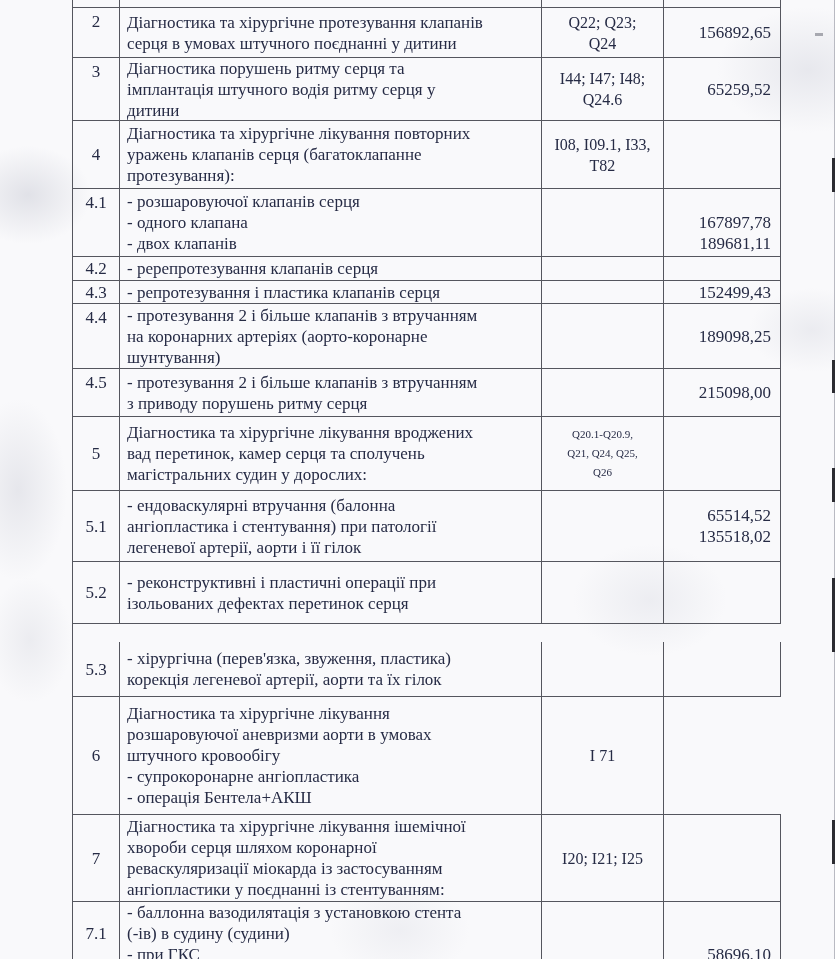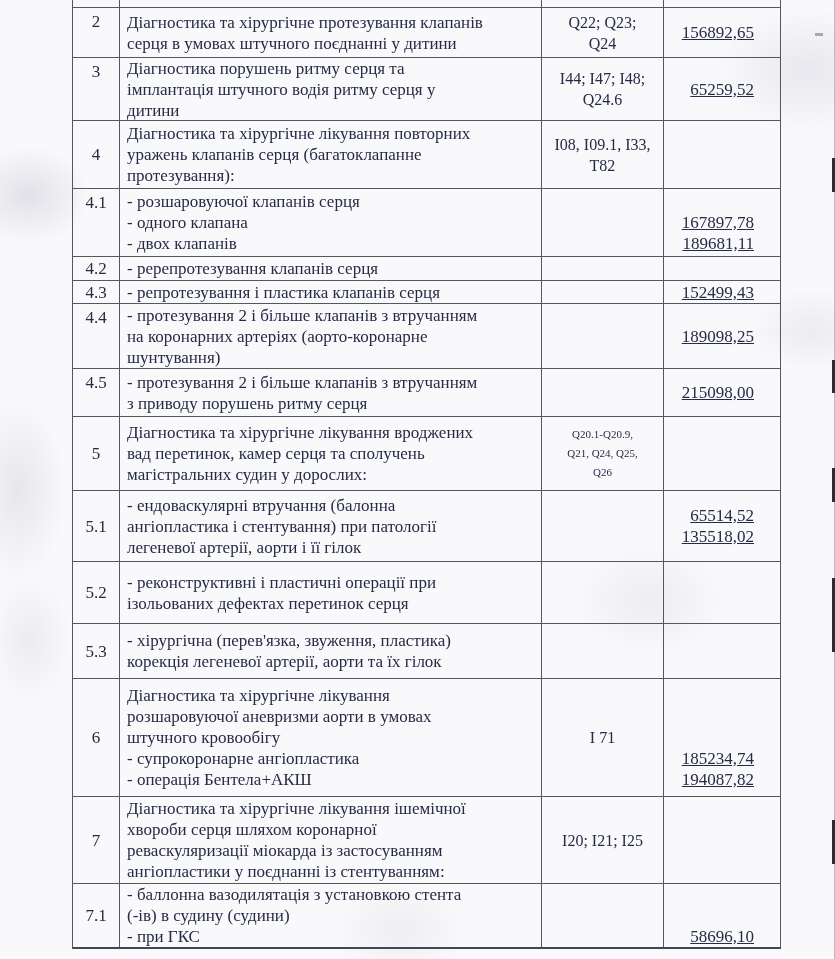--- a/index.html
+++ b/index.html
@@ -44,21 +44,21 @@
     line-height: 21px;
     white-space: pre-line;
     overflow: hidden;
   }
   .c-num   { width: 47px;  justify-content: center;   text-align: center; }
   .c-desc  { width: 422px; justify-content: flex-start; text-align: left;
              padding-left: 7px; padding-right: 6px; }
   .c-codes { width: 122px; justify-content: center;   text-align: center;
              font-size: 16px; padding: 0 3px; }
   .c-price { width: 117px; justify-content: flex-end; text-align: right;
-             padding-right: 26px; text-decoration: underline; }
+             padding-right: 9px; }
 
   .num-top { align-items: flex-start; padding-top: 3px; }
   .codes-small { font-size: 11px; line-height: 19px; }
 
   
   .edge-line {
     position: absolute; right: 0; top: 0;
     width: 1px; height: 959px;
     background: #b9bac2;
   }
@@ -167,40 +167,35 @@
         <div class="cell c-price">65514,52
 135518,02</div>
       </div>
       <div class="row" style="height: 62px;">
         <div class="cell c-num">5.2</div>
         <div class="cell c-desc">- реконструктивні і пластичні операції при
 ізольованих дефектах перетинок серця</div>
         <div class="cell c-codes"></div>
         <div class="cell c-price"></div>
       </div>
-      <div class="row" style="height: 55px;">
+      <div class="row" style="height: 55px; margin-top: 18px;">
         <div class="cell c-num">5.3</div>
         <div class="cell c-desc">- хірургічна (перев'язка, звуження, пластика)
 корекція легеневої артерії, аорти та їх гілок</div>
         <div class="cell c-codes"></div>
         <div class="cell c-price"></div>
       </div>
       <div class="row" style="height: 118px;">
         <div class="cell c-num">6</div>
         <div class="cell c-desc">Діагностика та хірургічне лікування
 розшаровуючої аневризми аорти в умовах
 штучного кровообігу
 - супрокоронарне ангіопластика
 - операція Бентела+АКШ</div>
         <div class="cell c-codes">I 71</div>
-        <div class="cell c-price">
-
-
-185234,74
-194087,82</div>
       </div>
       <div class="row" style="height: 87px;">
         <div class="cell c-num">7</div>
         <div class="cell c-desc">Діагностика та хірургічне лікування ішемічної
 хвороби серця шляхом коронарної
 реваскуляризації міокарда із застосуванням
 ангіопластики у поєднанні із стентуванням:</div>
         <div class="cell c-codes">I20; I21; I25</div>
         <div class="cell c-price"></div>
       </div>

